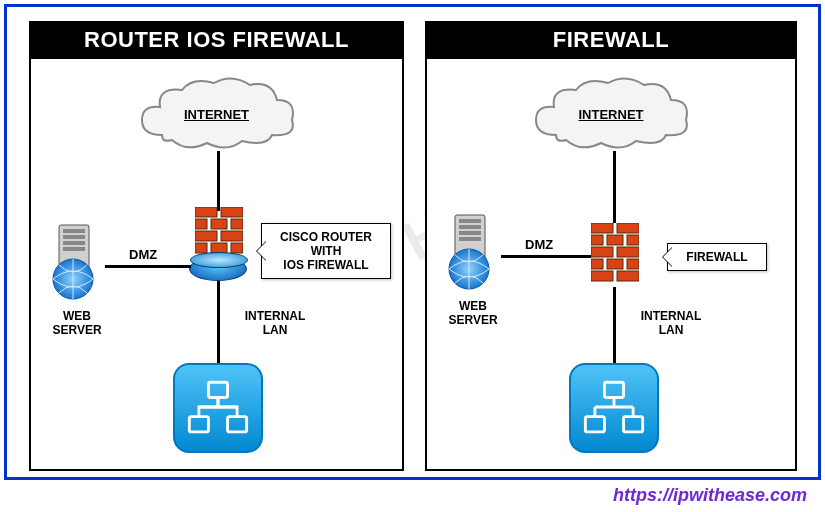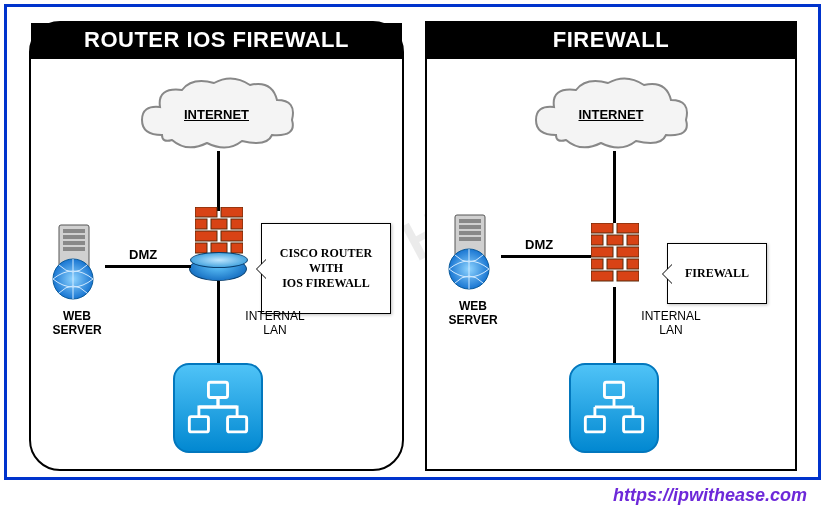--- a/index.html
+++ b/index.html
@@ -14,21 +14,21 @@
     position: absolute;
     top: 4px; left: 4px; right: 4px; bottom: 32px;
     border: 3px solid #0033cc;
     background: #fff;
   }
   .panel {
     position: absolute;
     border: 2px solid #000;
     background: #fff;
   }
-  .panel-left { top: 14px; left: 22px; width: 375px; height: 450px; border-radius: 31px; }
+  .panel-left { top: 14px; left: 22px; width: 375px; height: 450px; }
   .panel-right { top: 14px; left: 418px; width: 372px; height: 450px; }
   .panel-title {
     background: #000;
     color: #fff;
     font-weight: bold;
     text-align: center;
     font-size: 22px;
     padding: 4px 0 6px 0;
     letter-spacing: 0.5px;
   }
@@ -84,26 +84,25 @@
     position: absolute;
     top: -6px; left: 0; width: 100%; height: 14px;
     border-radius: 50%;
     background: radial-gradient(ellipse at 50% 50%, #bde6ff 0%, #3a9edc 80%);
     border: 1px solid #0a4070;
   }
   .callout {
     position: absolute;
     background: #fff;
     border: 1px solid #000;
-    padding: 22px 8px;
+    padding: 6px 8px;
     font-size: 12px;
     text-align: center;
     font-weight: bold;
     box-shadow: 1px 1px 3px rgba(0,0,0,0.25);
-    font-family: Liberation Serif, serif;
   }
   .callout::before {
     content: "";
     position: absolute;
     left: -16px; top: 50%;
     transform: translateY(-50%);
     border: 10px solid transparent;
     border-right-color: #000;
   }
   .callout::after {
@@ -129,21 +128,21 @@
     position: absolute;
     width: 90px; height: 90px;
     border-radius: 16px;
     background: linear-gradient(to bottom, #4fc3f7, #0288d1);
     border: 2px solid #0277bd;
   }
   .lan-icon svg { width: 100%; height: 100%; }
   .lan-label {
     position: absolute;
     font-size: 12px;
-    font-weight: normal;
+    font-weight: bold;
     text-align: center;
     line-height: 1.2;
   }
   .dmz-label {
     position: absolute;
     font-size: 13px;
     font-weight: bold;
   }
   .link {
     position: absolute;

